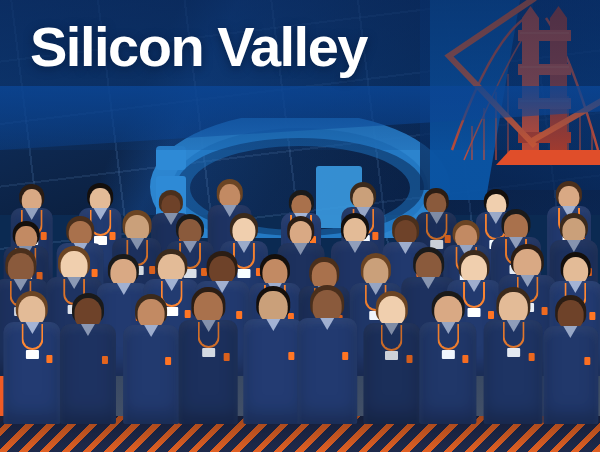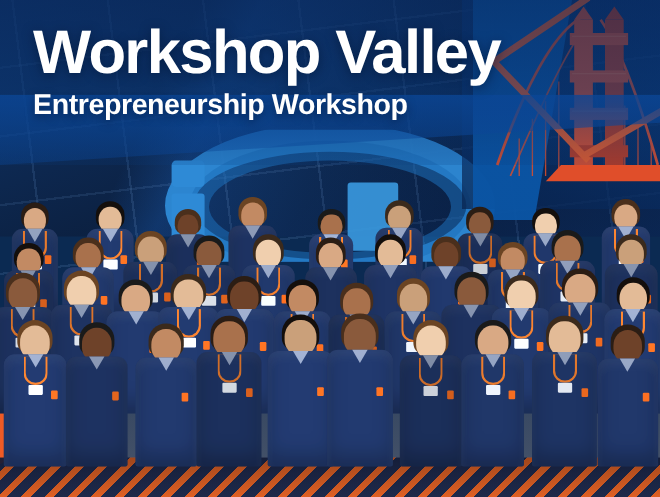--- a/index.html
+++ b/index.html
@@ -602,17 +602,16 @@
 
   <div class="tint-top"></div>
   <div class="blue-wedge"></div>
 
   <div class="tri-orange2"></div>
 
   <div class="stripes"></div>
   <div class="stripes-shade"></div>
 
   <div class="title-block">
-    <div class="title">Workshop Valley</div>
-    <div class="subtitle">Entrepreneurship Workshop</div>
+    <div class="title">Silicon Valley</div>
   </div>
 
 </div>
 
 </body></html>

